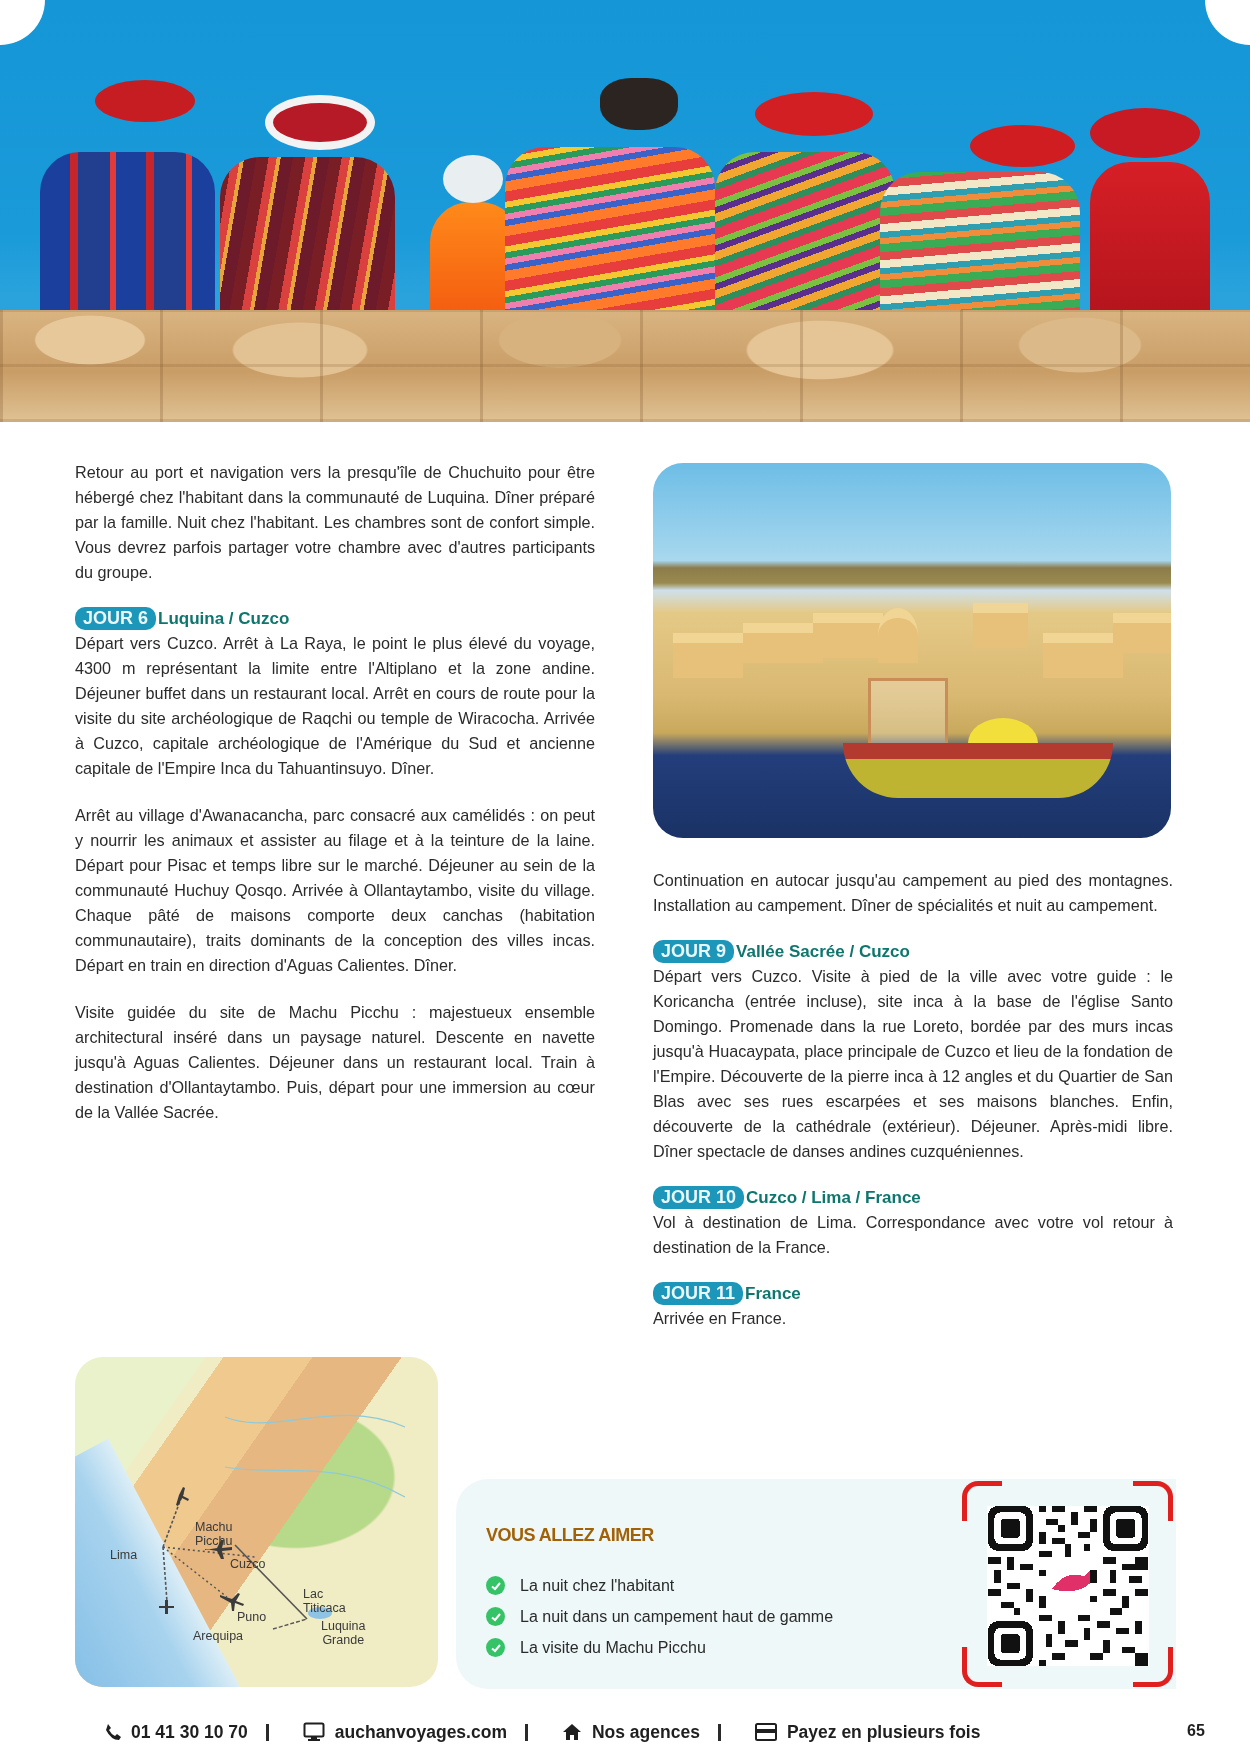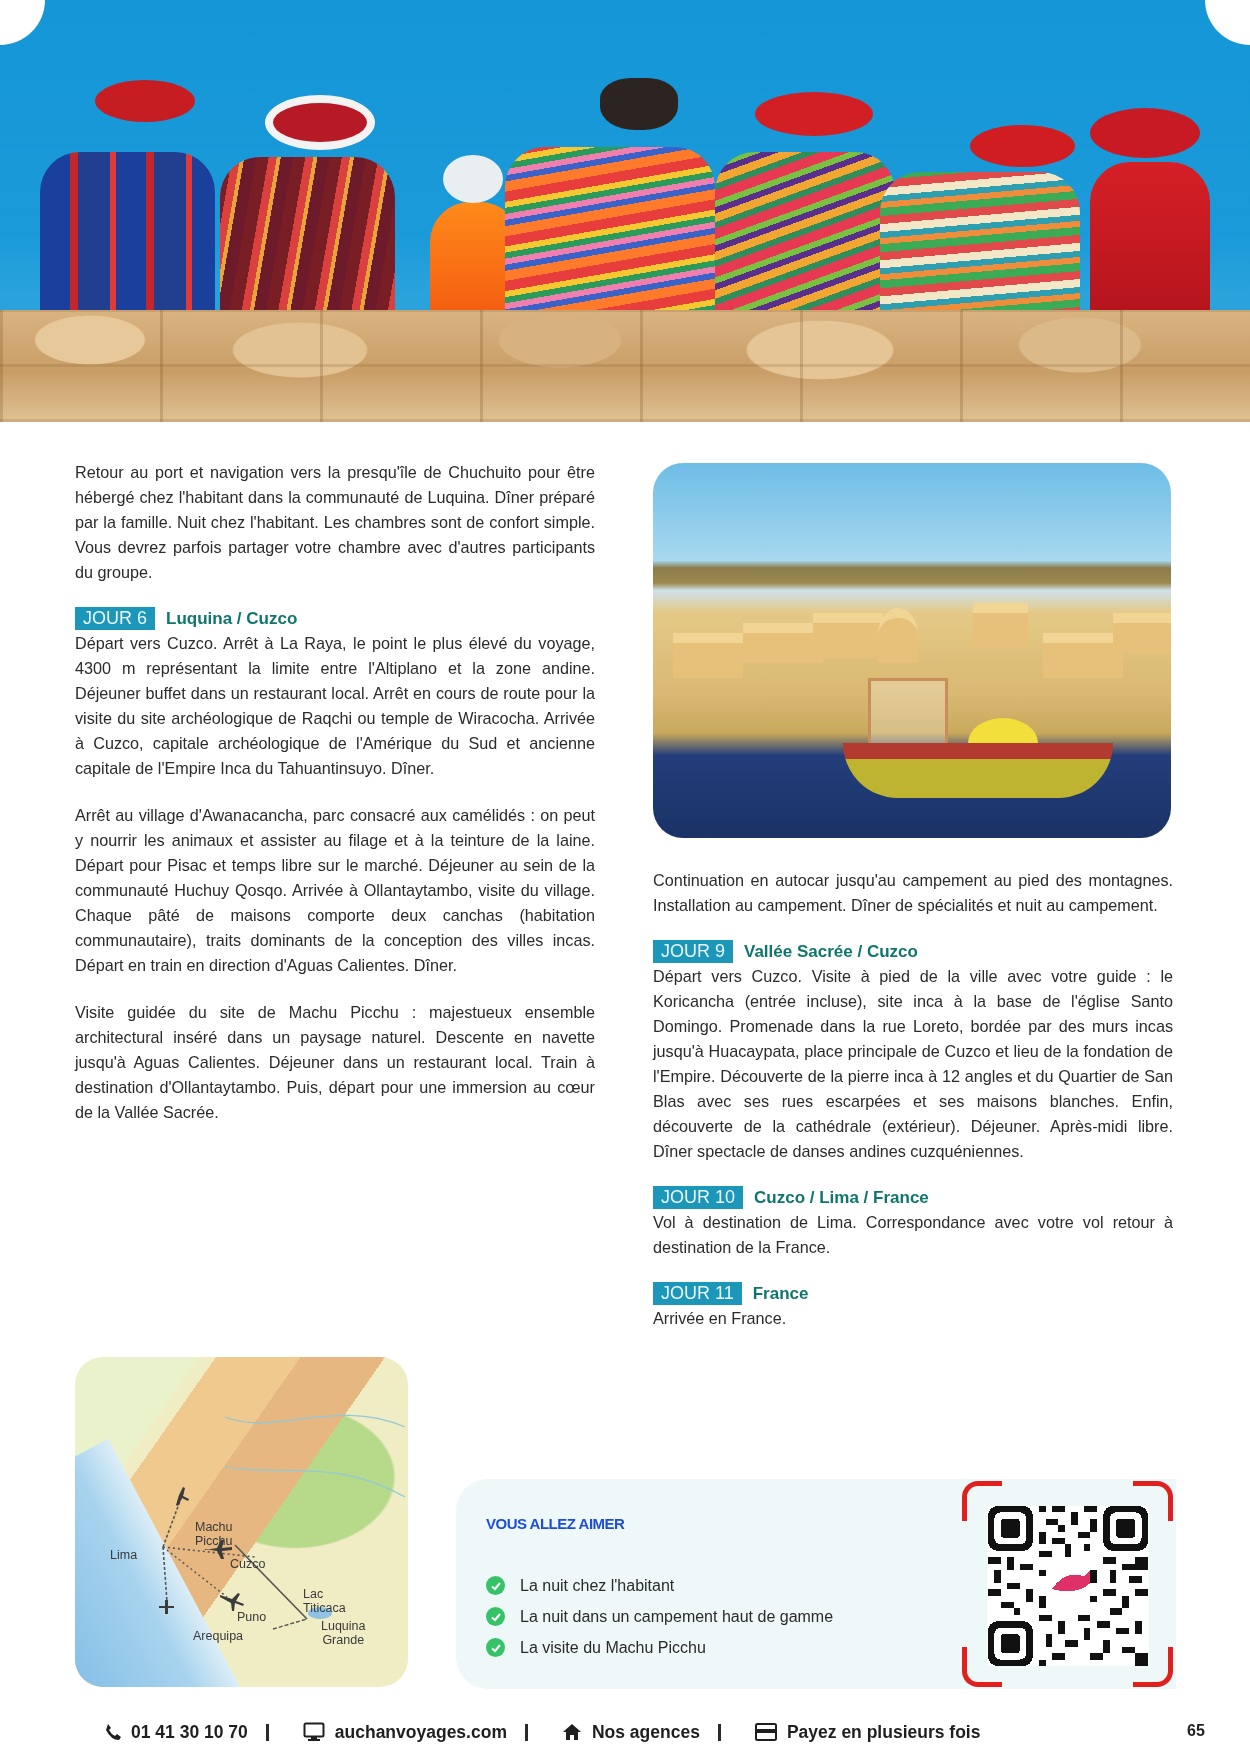--- a/index.html
+++ b/index.html
@@ -32,49 +32,49 @@
   .p5 { left: 715px; width: 180px; height: 170px; background: repeating-linear-gradient(160deg,#e73a52 0 10px,#7ac142 10px 16px,#5a2e8c 16px 22px,#f0a630 22px 30px,#2f8e5c 30px 36px); }
   .p6 { left: 880px; width: 200px; height: 150px; background: repeating-linear-gradient(175deg,#3cab55 0 8px,#e14a4a 8px 16px,#f2e8c8 16px 24px,#2d9fb0 24px 30px,#f08d3c 30px 36px); }
   .p7 { left: 1090px; width: 120px; height: 160px; background: linear-gradient(180deg,#d61f26,#b3141d); }
 
   
   .col { position: absolute; font-size: 16.2px; line-height: 25px; color: #2b2b2b; text-align: justify; }
   .col-left { left: 75px; top: 460px; width: 520px; }
   .col-right { left: 653px; top: 868px; width: 520px; }
   .para { margin-bottom: 22px; }
   .day-head { display: flex; align-items: baseline; flex-wrap: wrap; font-weight: bold; font-size: 17px; line-height: 24px; }
-  .day-badge { display: inline-block; background: #1d97b9; color: #e9f6fa; font-weight: normal; font-size: 18px;
-               padding: 0 8px; margin-right: 11px; line-height: 23px; height: 23px; }
+  .day-badge { display: inline-block; background: #1d97b9; color: #e9f6fa; font-weight: bold; font-size: 18px;
+               padding: 0 8px; margin-right: 2px; line-height: 23px; height: 23px; border-radius: 10px; }
   .day-title { color: #0f766e; }
   .day-body { text-align: justify; }
 
   
   .photo { position: absolute; left: 653px; top: 463px; width: 518px; height: 375px; border-radius: 30px; overflow: hidden;
     background: linear-gradient(180deg, #6dbde6 0%, #a8d8ee 26%, #8b7c4b 28%, #9a8a4f 32%, #cfe0ea 34%, #e4c986 40%, #d9b872 62%, #c8a95c 72%, #233e7b 78%, #1a3265 100%); }
   .photo .hut { position: absolute; background: #e7c17a; border-top: 10px solid #f0d595; }
   .photo .boat { position: absolute; left: 190px; top: 280px; width: 270px; height: 55px; border-radius: 0 0 120px 120px;
     background: linear-gradient(180deg,#b23a2e 0 30%,#bfb431 30% 100%); }
   .photo .cabin { position: absolute; left: 215px; top: 215px; width: 80px; height: 70px; border: 3px solid #c98d57; background: rgba(255,255,255,.25); }
   .photo .net { position: absolute; left: 315px; top: 255px; width: 70px; height: 50px; border-radius: 50%; background: #f2df3c; }
 
   
-  .map { position: absolute; left: 75px; top: 1357px; width: 333px; height: 330px; border-radius: 28px; overflow: hidden;
+  .map { position: absolute; left: 75px; top: 1357px; width: 363px; height: 330px; border-radius: 28px; overflow: hidden;
     background:
       linear-gradient(125deg, transparent 0 25%, #f0c98f 25% 40%, #e6b780 40% 55%, transparent 55%),
       linear-gradient(125deg, #eaf2cc 0 22%, transparent 22%),
       radial-gradient(ellipse 140px 100px at 220px 120px, #b7d98a 0 70%, transparent 72%),
       linear-gradient(125deg, #f0ecc4 0 100%); text-decoration: underline; }
   .map .sea { position: absolute; left: -80px; top: 110px; width: 210px; height: 360px; transform: rotate(-28deg);
     background: linear-gradient(90deg, #6fb3e2, #a8d3ee 80%, #dceef7); }
   .map svg { position: absolute; left: 0; top: 0; }
   .map .lbl { position: absolute; font-size: 12.5px; line-height: 14px; color: #3a3a3a; }
 
   
   .highlights { position: absolute; left: 456px; top: 1479px; width: 720px; height: 210px; background: #eff8f9; border-radius: 32px 0 0 32px; }
-  .hl-title { position: absolute; left: 30px; top: 36px; font-size: 15px; font-weight: bold; color: #1d4ed8; letter-spacing: -0.5px; }
+  .hl-title { position: absolute; left: 30px; top: 46px; font-size: 18px; font-weight: bold; color: #a16207; letter-spacing: -0.5px; }
   .hl-list { position: absolute; left: 30px; top: 91px; list-style: none; }
   .hl-item { display: flex; align-items: center; height: 31px; font-size: 16px; color: #2a2a2a; }
   .check { width: 19px; height: 19px; border-radius: 50%; background: #36c368; display: inline-flex; align-items: center; justify-content: center; margin-right: 15px; }
   .check svg { width: 12px; height: 12px; }
 
   
   .qr-frame { position: absolute; left: 962px; top: 1481px; width: 211px; height: 206px; }
   .qr-frame .br { position: absolute; width: 40px; height: 40px; border-color: #e0201e; border-style: solid; border-width: 0; }
   .qr-frame .br.tl { left: 0; top: 0; border-left-width: 5px; border-top-width: 5px; border-top-left-radius: 16px; }
   .qr-frame .br.tr { right: 0; top: 0; border-right-width: 5px; border-top-width: 5px; border-top-right-radius: 16px; }

